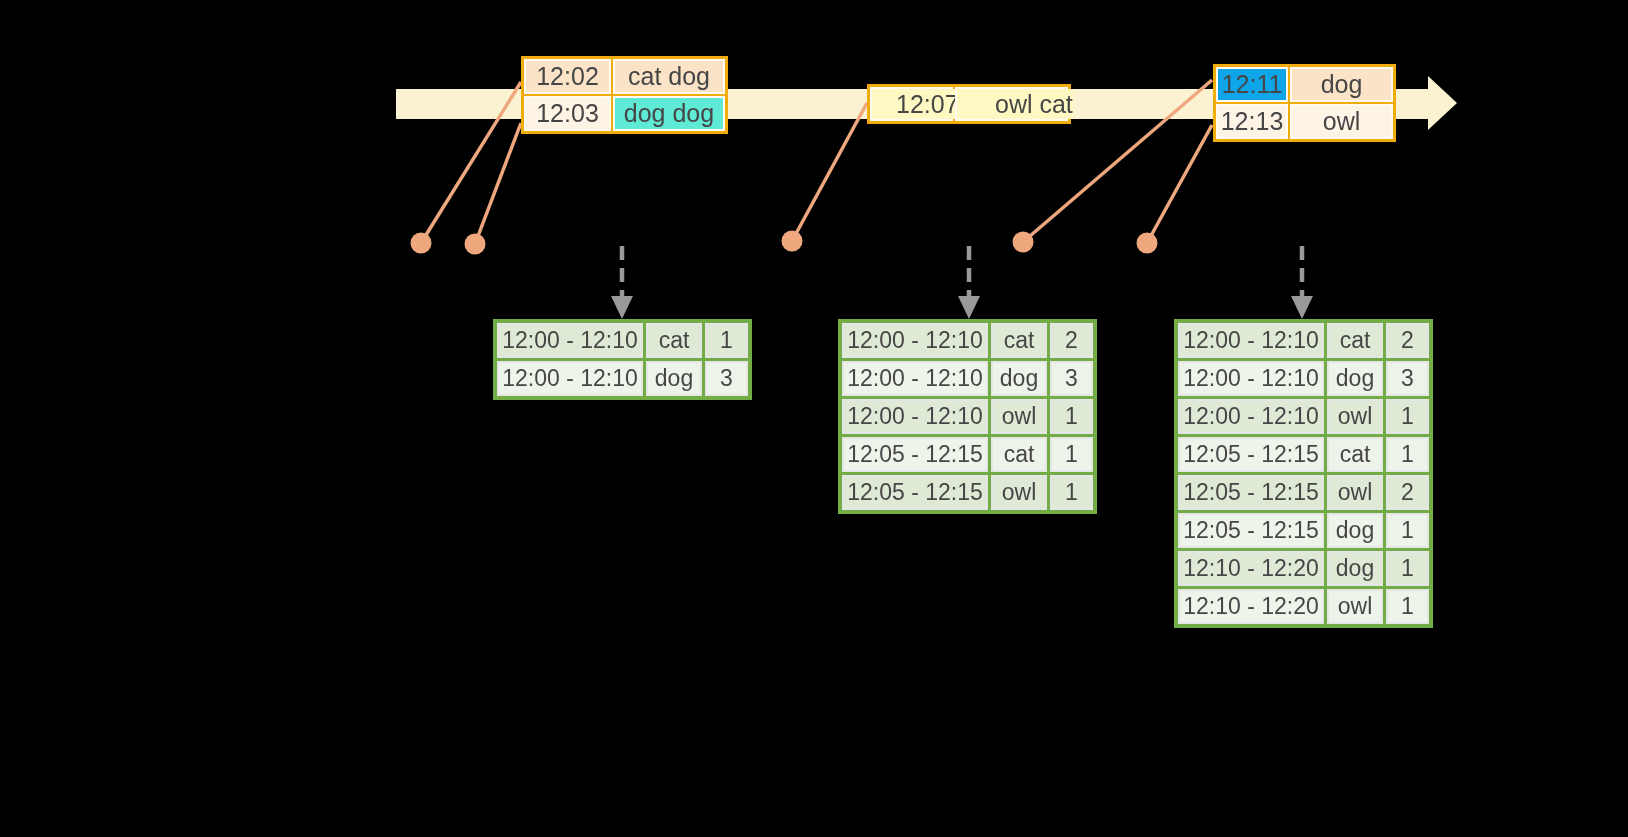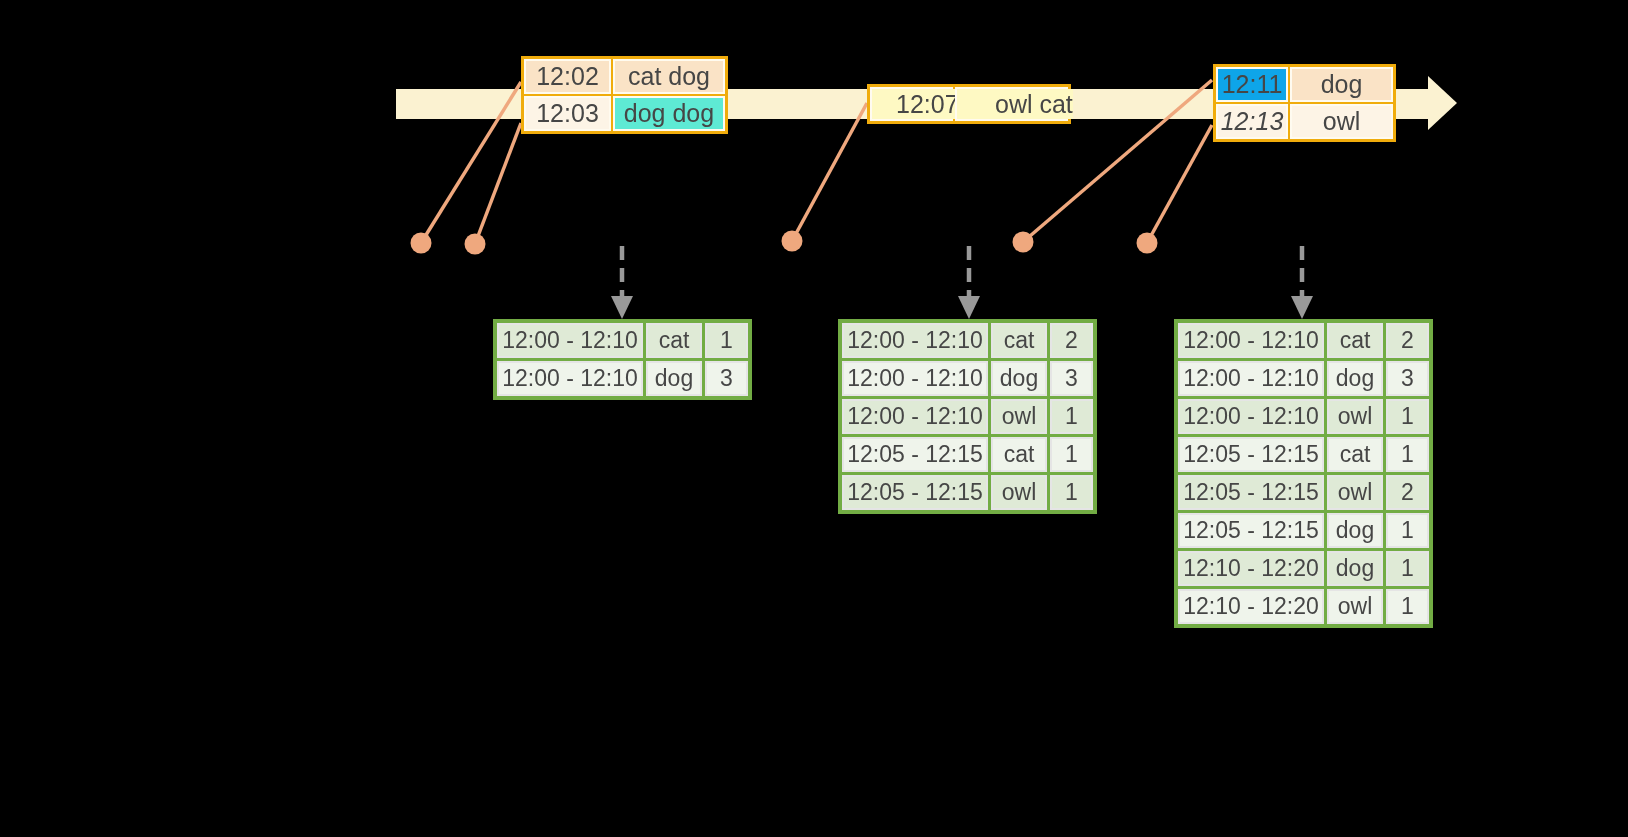--- a/index.html
+++ b/index.html
@@ -80,21 +80,21 @@
           <div class="fill" style="background: #fef9c3; padding-left: 38px;">owl cat</div>
         </div></div>
     </div>
   <div id="eventC" class="event-table">
       <div class="row"><div class="cell">
           <div class="fill" style="background: #0ea5e9;">12:11</div>
         </div><div class="cell">
           <div class="fill" style="background: rgb(250, 227, 198);">dog</div>
         </div></div>
       <div class="row"><div class="cell">
-          <div class="fill" style="background: rgb(253, 244, 230); font-style: italic;">12:13</div>
+          <div class="fill" style="background: rgb(253, 244, 230);">12:13</div>
         </div><div class="cell">
           <div class="fill" style="background: rgb(253, 244, 230);">owl</div>
         </div></div>
     </div>
 
   <div id="result1" class="result-table">
       <div class="row"><div class="cell">
           <div class="fill" style="background: rgb(223, 234, 214);">12:00 - 12:10</div>
         </div><div class="cell">
           <div class="fill" style="background: rgb(223, 234, 214);">cat</div>

